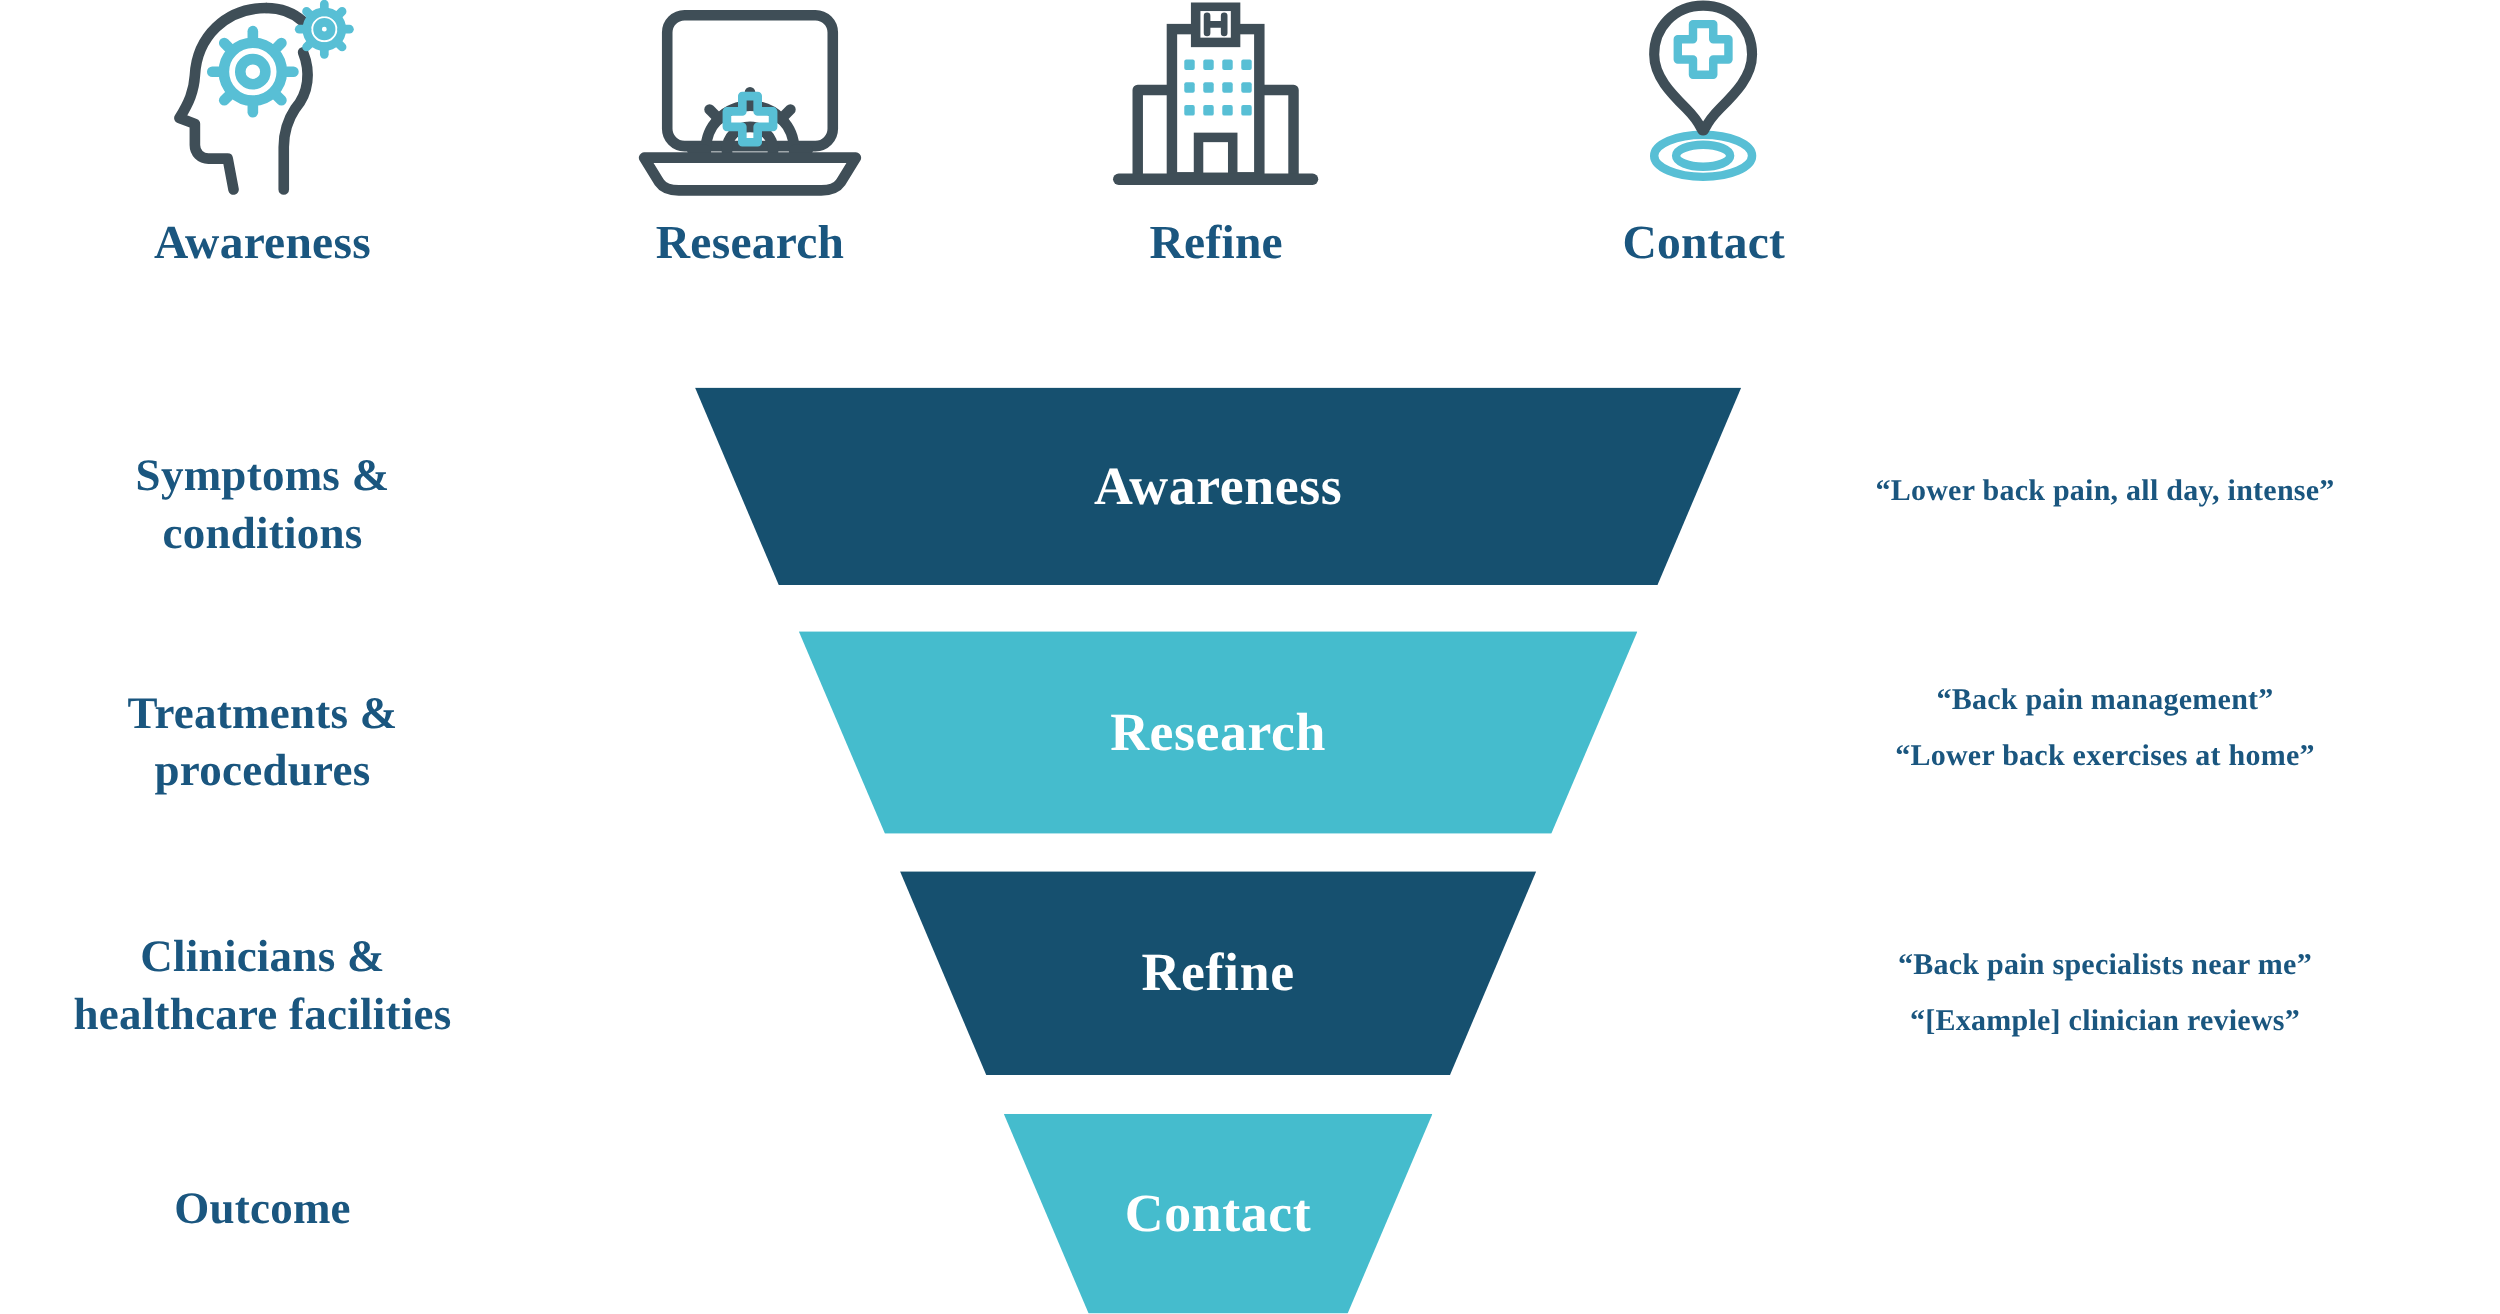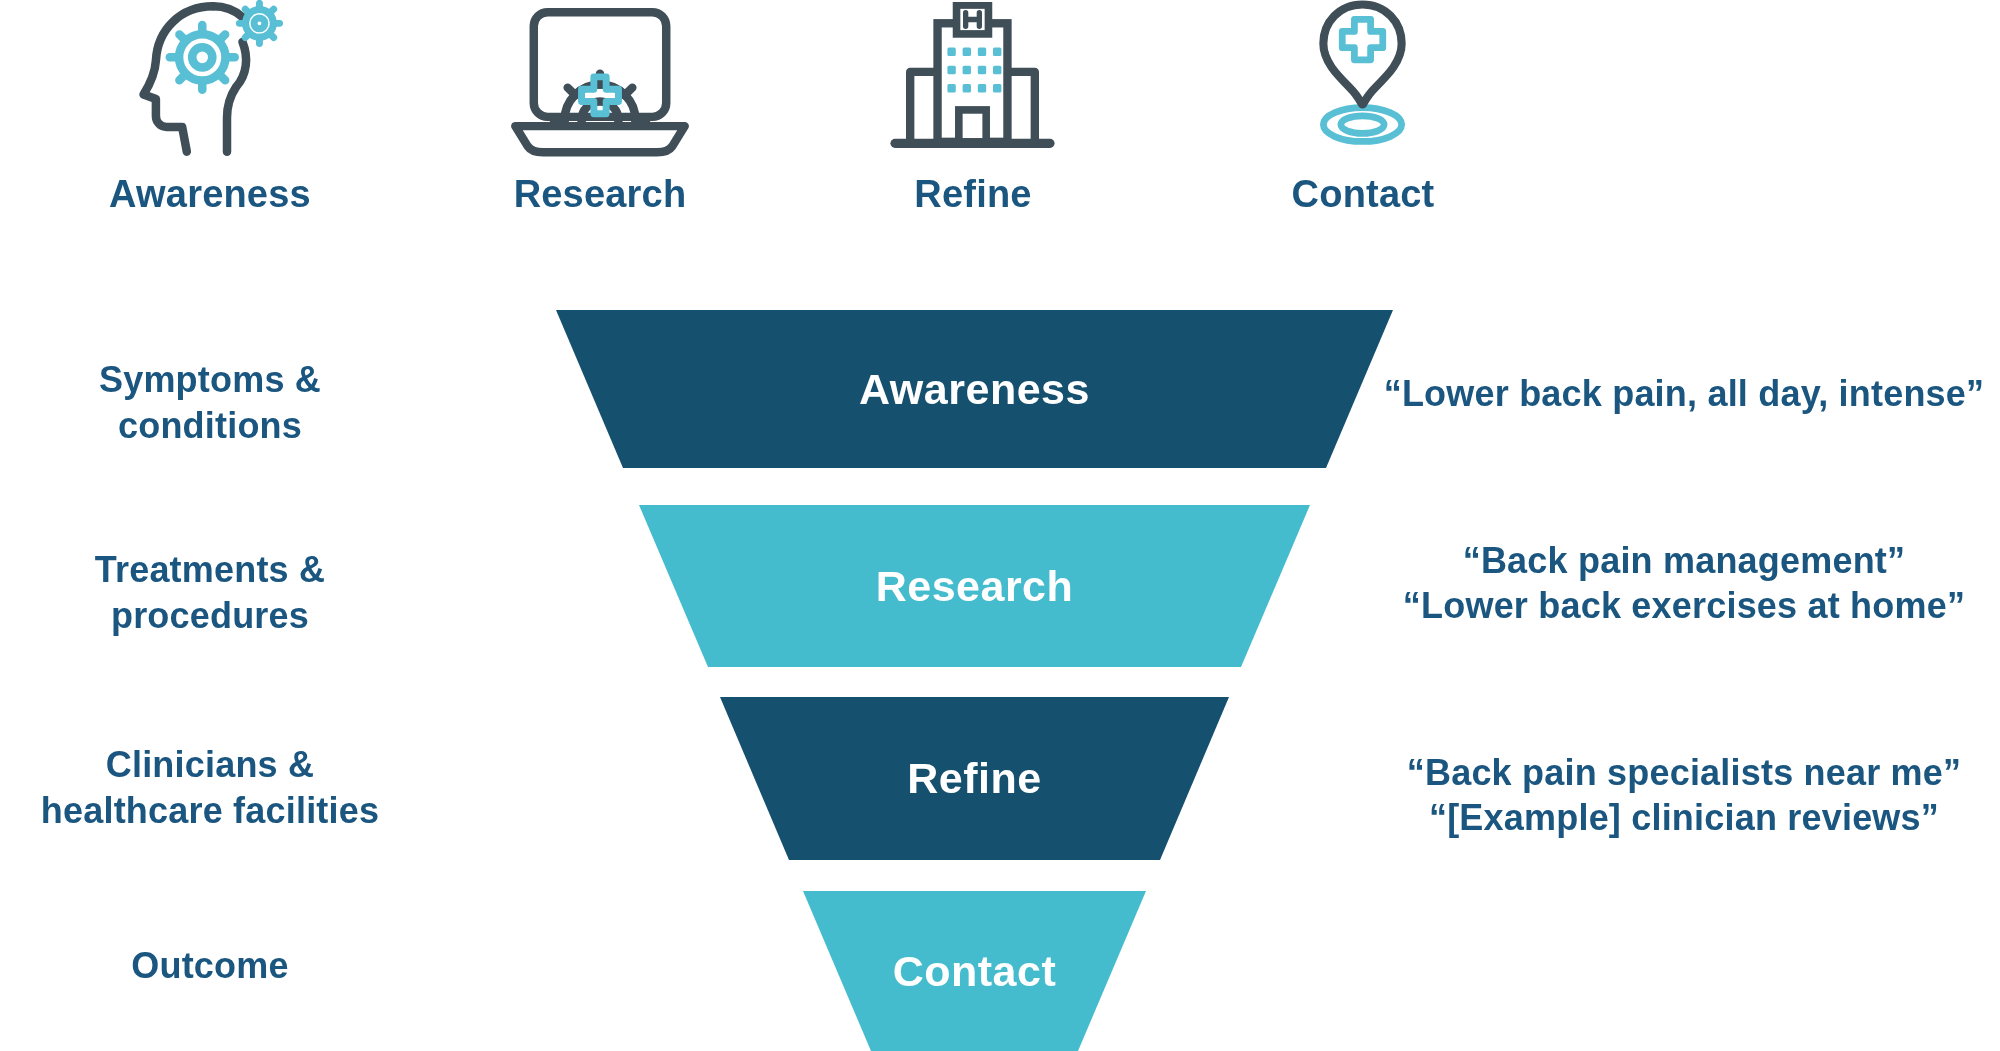--- a/index.html
+++ b/index.html
@@ -1,18 +1,18 @@
 <!DOCTYPE html>
 <html><head>
 <meta charset="utf-8">
 <style>
   html,body{margin:0;padding:0;background:#ffffff;}
   .canvas{
     position:relative;width:2000px;height:1051px;background:#ffffff;overflow:hidden;
-    font-family:Liberation Sans, sans-serif;
+    font-family:Liberation Serif, serif;
   }
   
   .stage-col{position:absolute;top:0;width:280px;height:230px;}
   .stage-icon{position:absolute;}
   .stage-caption{
     position:absolute;top:172px;left:0;width:280px;text-align:center;
     font-size:38px;font-weight:800;color:#1A567F;line-height:44px;letter-spacing:0.2px;
   }
   
   .band{position:absolute;display:flex;align-items:center;justify-content:center;}
@@ -34,21 +34,21 @@
     position:absolute;left:-5px;width:430px;text-align:center;
     font-size:36px;font-weight:800;color:#1A567F;line-height:46px;letter-spacing:0.2px;
   }
   #side-label-1{top:357px;}
   #side-label-2{top:547px;}
   #side-label-3{top:742px;}
   #side-label-4{top:943px;}
   
   .quote{
     position:absolute;left:1368px;width:632px;text-align:center;
-    font-size:36px;font-weight:800;color:#1A567F;line-height:45px;letter-spacing:0.2px;
+    font-size:24px;font-weight:800;color:#1A567F;line-height:45px;letter-spacing:0.2px;
   }
   #quote-1{top:371px;}
   #quote-2{top:538px;}
   #quote-3{top:750px;}
   svg{display:block;}
 </style>
 </head>
 <body>
 
 <div class="canvas">

